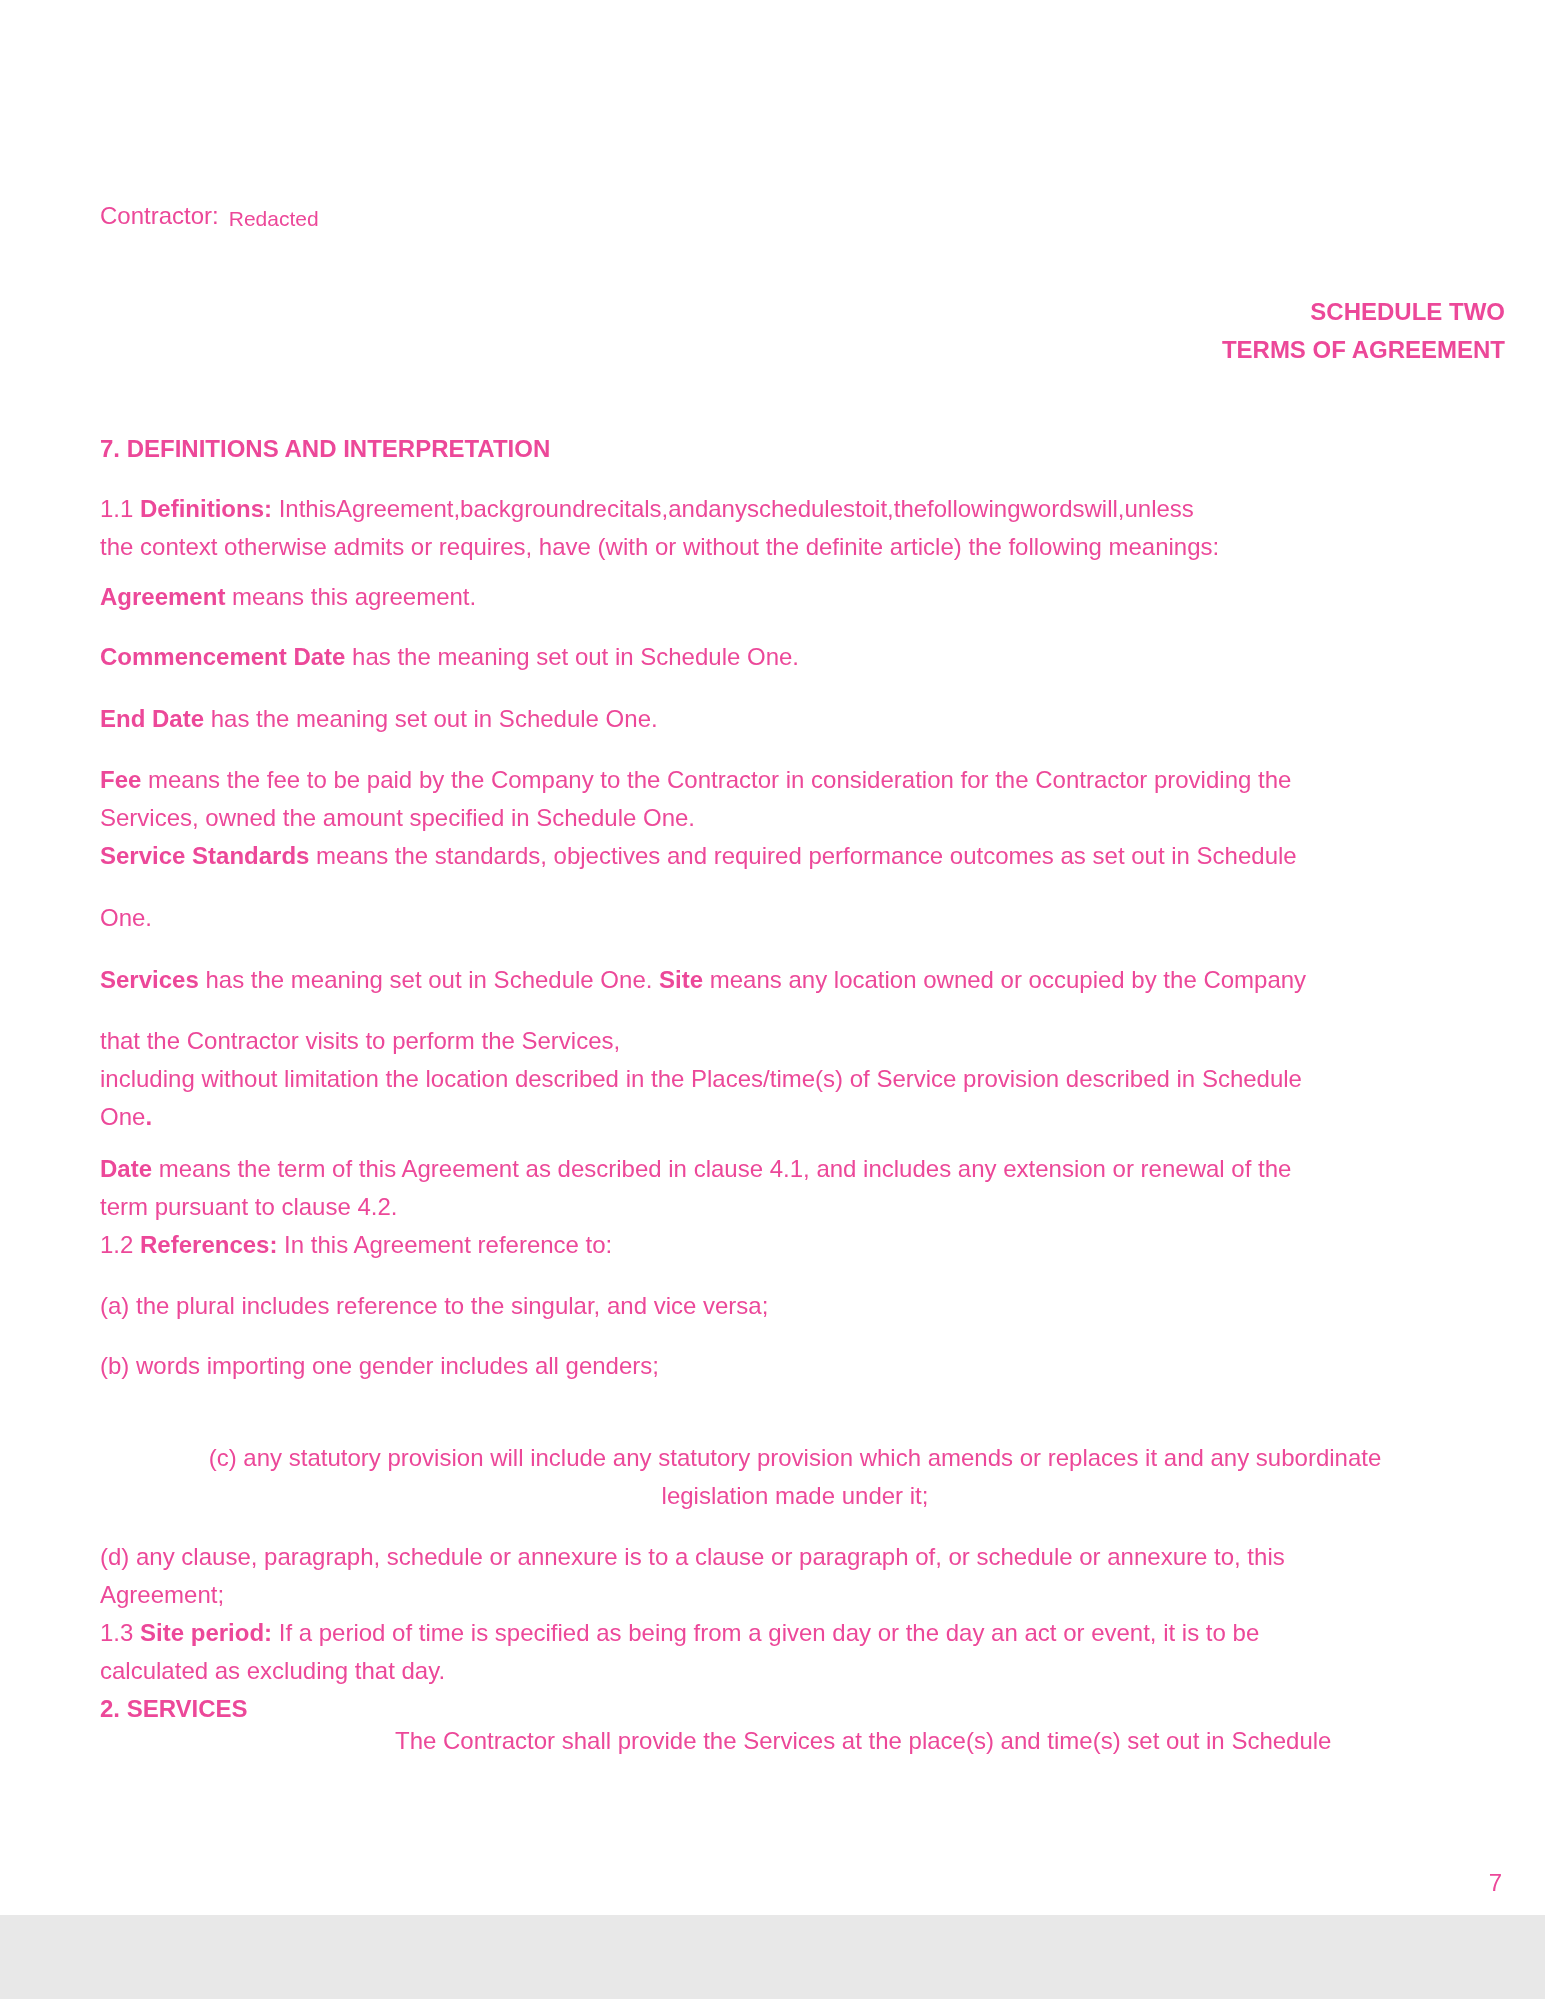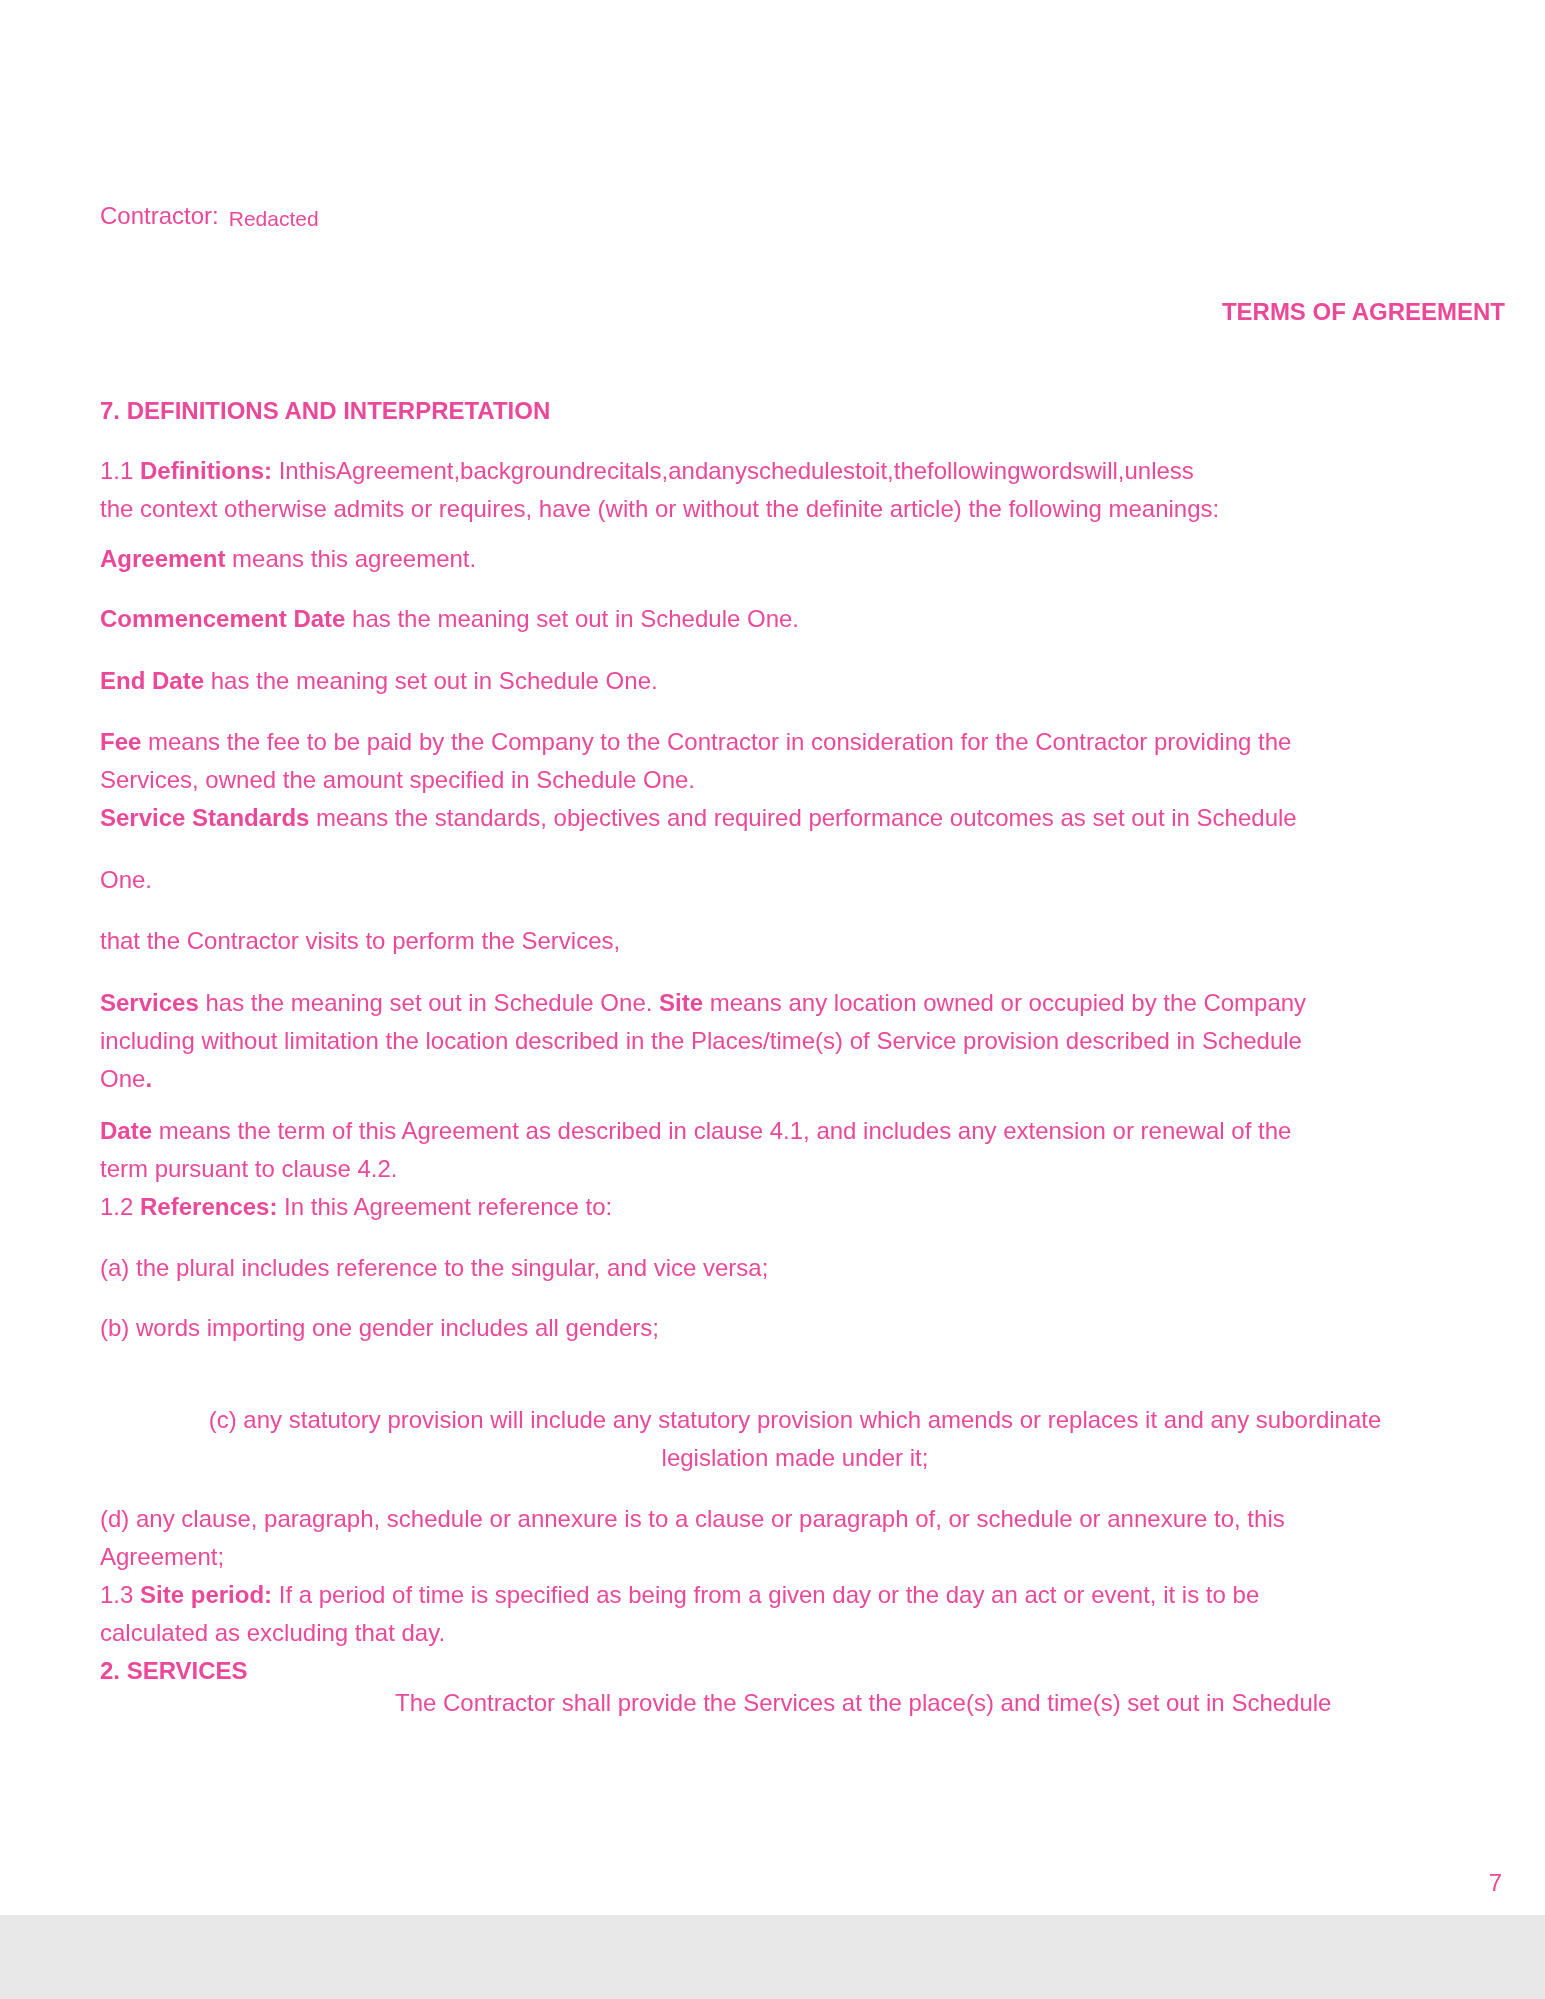--- a/index.html
+++ b/index.html
@@ -26,20 +26,21 @@
 </head>
 <body>
 
 <div class="page">
 
   <div class="line">
     <span>Contractor:</span><span class="contractor-value">Redacted</span>
   </div>
 
   <div class="right" style="margin-top:57px;margin-right:-15px;">
+    <div class="line b">SCHEDULE TWO</div>
     <div class="line b">TERMS OF AGREEMENT</div>
   </div>
 
   <div class="line b" style="margin-top:61px;">
     <span>7. DEFINITIONS AND INTERPRETATION</span>
   </div>
 
   <div class="line" style="margin-top:22px;">
     <span>1.1 </span><span class="b">Definitions: </span><span>InthisAgreement,backgroundrecitals,andanyschedulestoit,thefollowingwordswill,unless</span>
   </div>
@@ -66,25 +67,25 @@
     <span>Services, owned the amount specified in Schedule One.</span>
   </div>
 
   <div class="line">
     <span class="b">Service Standards</span><span> means the standards, objectives and required performance outcomes as set out in Schedule</span>
   </div>
   <div class="line" style="margin-top:24px;">
     <span>One.</span>
   </div>
 
+  <div class="line" style="margin-top:24px;">
+    <span class="b">Services</span><span> has the meaning set out in Schedule One. </span><span class="b">Site</span><span> means any location owned or occupied by the Company</span>
+  </div>
   <div class="line" style="margin-top:23px;">
     <span>that the Contractor visits to perform the Services,</span>
-  </div>
-  <div class="line" style="margin-top:24px;">
-    <span class="b">Services</span><span> has the meaning set out in Schedule One. </span><span class="b">Site</span><span> means any location owned or occupied by the Company</span>
   </div>
   <div class="line">
     <span>including without limitation the location described in the Places/time(s) of Service provision described in Schedule</span>
   </div>
   <div class="line">
     <span>One</span><span class="b">.</span>
   </div>
 
   <div class="line" style="margin-top:14px;">
     <span class="b">Date</span><span> means the term of this Agreement as described in clause 4.1, and includes any extension or renewal of the</span>

